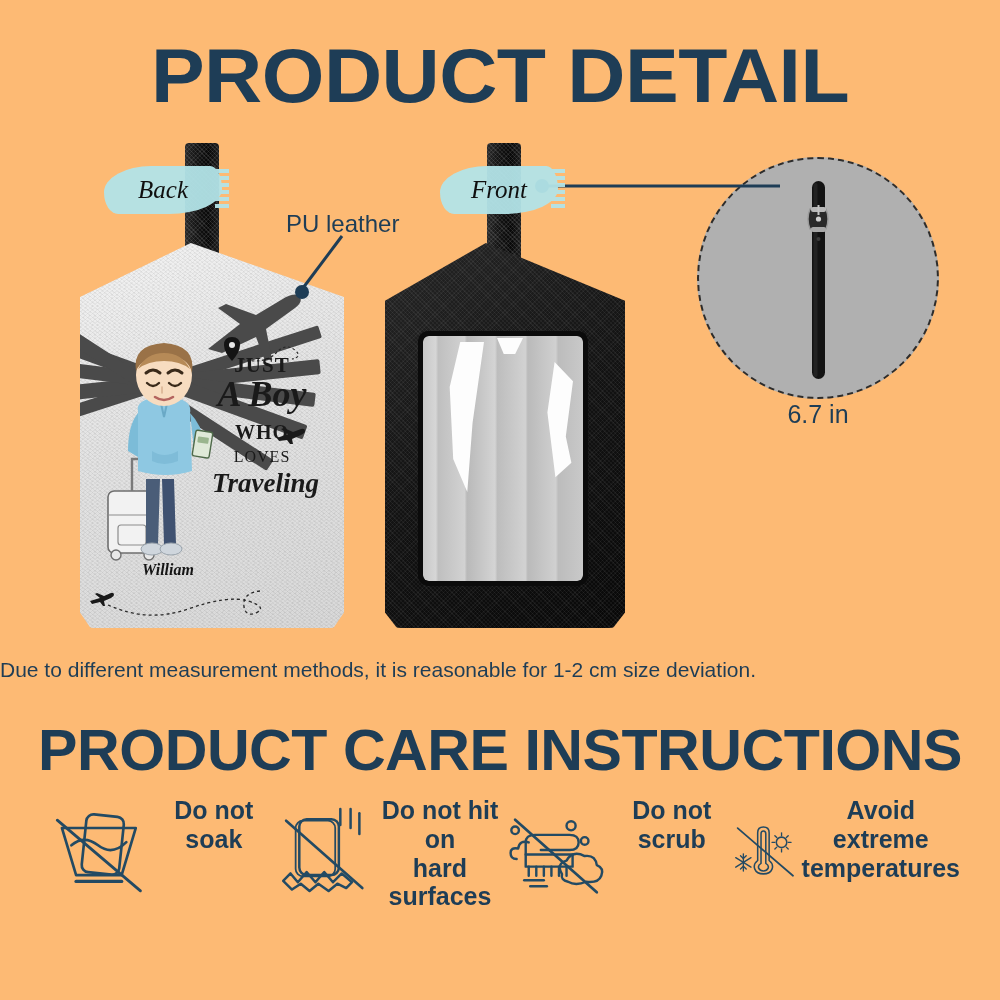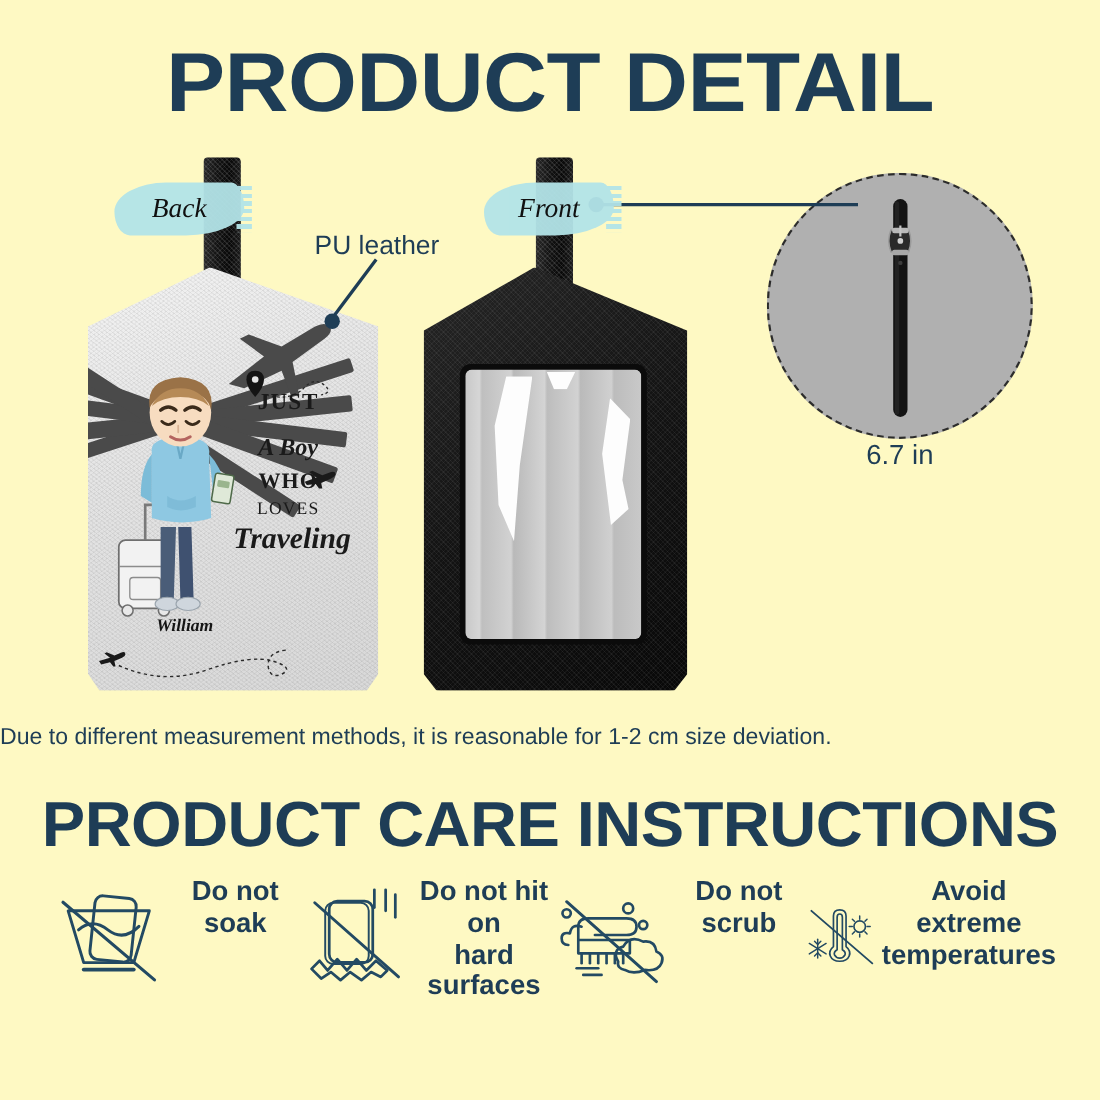--- a/index.html
+++ b/index.html
@@ -2,21 +2,21 @@
 <html><head>
 <meta charset="utf-8">
 <style>
   * { box-sizing: border-box; margin: 0; padding: 0; }
   html, body {
     width: 1000px; height: 1000px;
     background: #ffffff;
     font-family: "Liberation Sans", sans-serif;
     overflow: hidden;
   }
-  .page { position: relative; width: 1000px; height: 1000px; background: #fef9c3; }
+  .page { position: relative; width: 1000px; height: 1000px; background: #fdba74; }
 
   
   .heading {
     position: absolute; left: 0; width: 1000px;
     text-align: center;
     color: #1e3d56;
     font-weight: 700;
     font-family: "Liberation Sans", sans-serif;
     letter-spacing: -0.5px;
     white-space: nowrap;
@@ -101,21 +101,21 @@
     position: absolute; left: 120px; top: 48px;
     width: 110px; height: 70px;
     color: #4a4a4a;
   }
   .char { position: absolute; left: 22px; top: 96px; width: 120px; height: 230px; }
   .tag-text {
     position: absolute; left: 132px; top: 112px; width: 100px;
     text-align: center; color: #1a1a1a; line-height: 1;
   }
   .tline1 { font-family: "Liberation Serif", serif; font-weight: 700; font-size: 21px; letter-spacing: 1px; }
-  .tline2 { font-family: "Liberation Serif", serif; font-style: italic; font-weight: 700; font-size: 22px; margin-top: 20px; }
+  .tline2 { font-family: "Liberation Serif", serif; font-style: italic; font-weight: 700; font-size: 36px; margin-top: 0; }
   .tline3 { font-family: "Liberation Serif", serif; font-weight: 700; font-size: 20px; letter-spacing: 1px; margin-top: 10px; }
   .tline4 { font-family: "Liberation Serif", serif; font-weight: 400; font-size: 16px; letter-spacing: 1px; margin-top: 7px; }
   .tline5 { font-family: "Liberation Serif", serif; font-style: italic; font-weight: 700; font-size: 27px; margin-top: 5px; }
   .tag-name {
     position: absolute; left: 28px; top: 318px; width: 120px;
     text-align: center;
     font-family: "Liberation Serif", serif; font-style: italic; font-weight: 700;
     font-size: 16px; color: #151515;
   }
 

